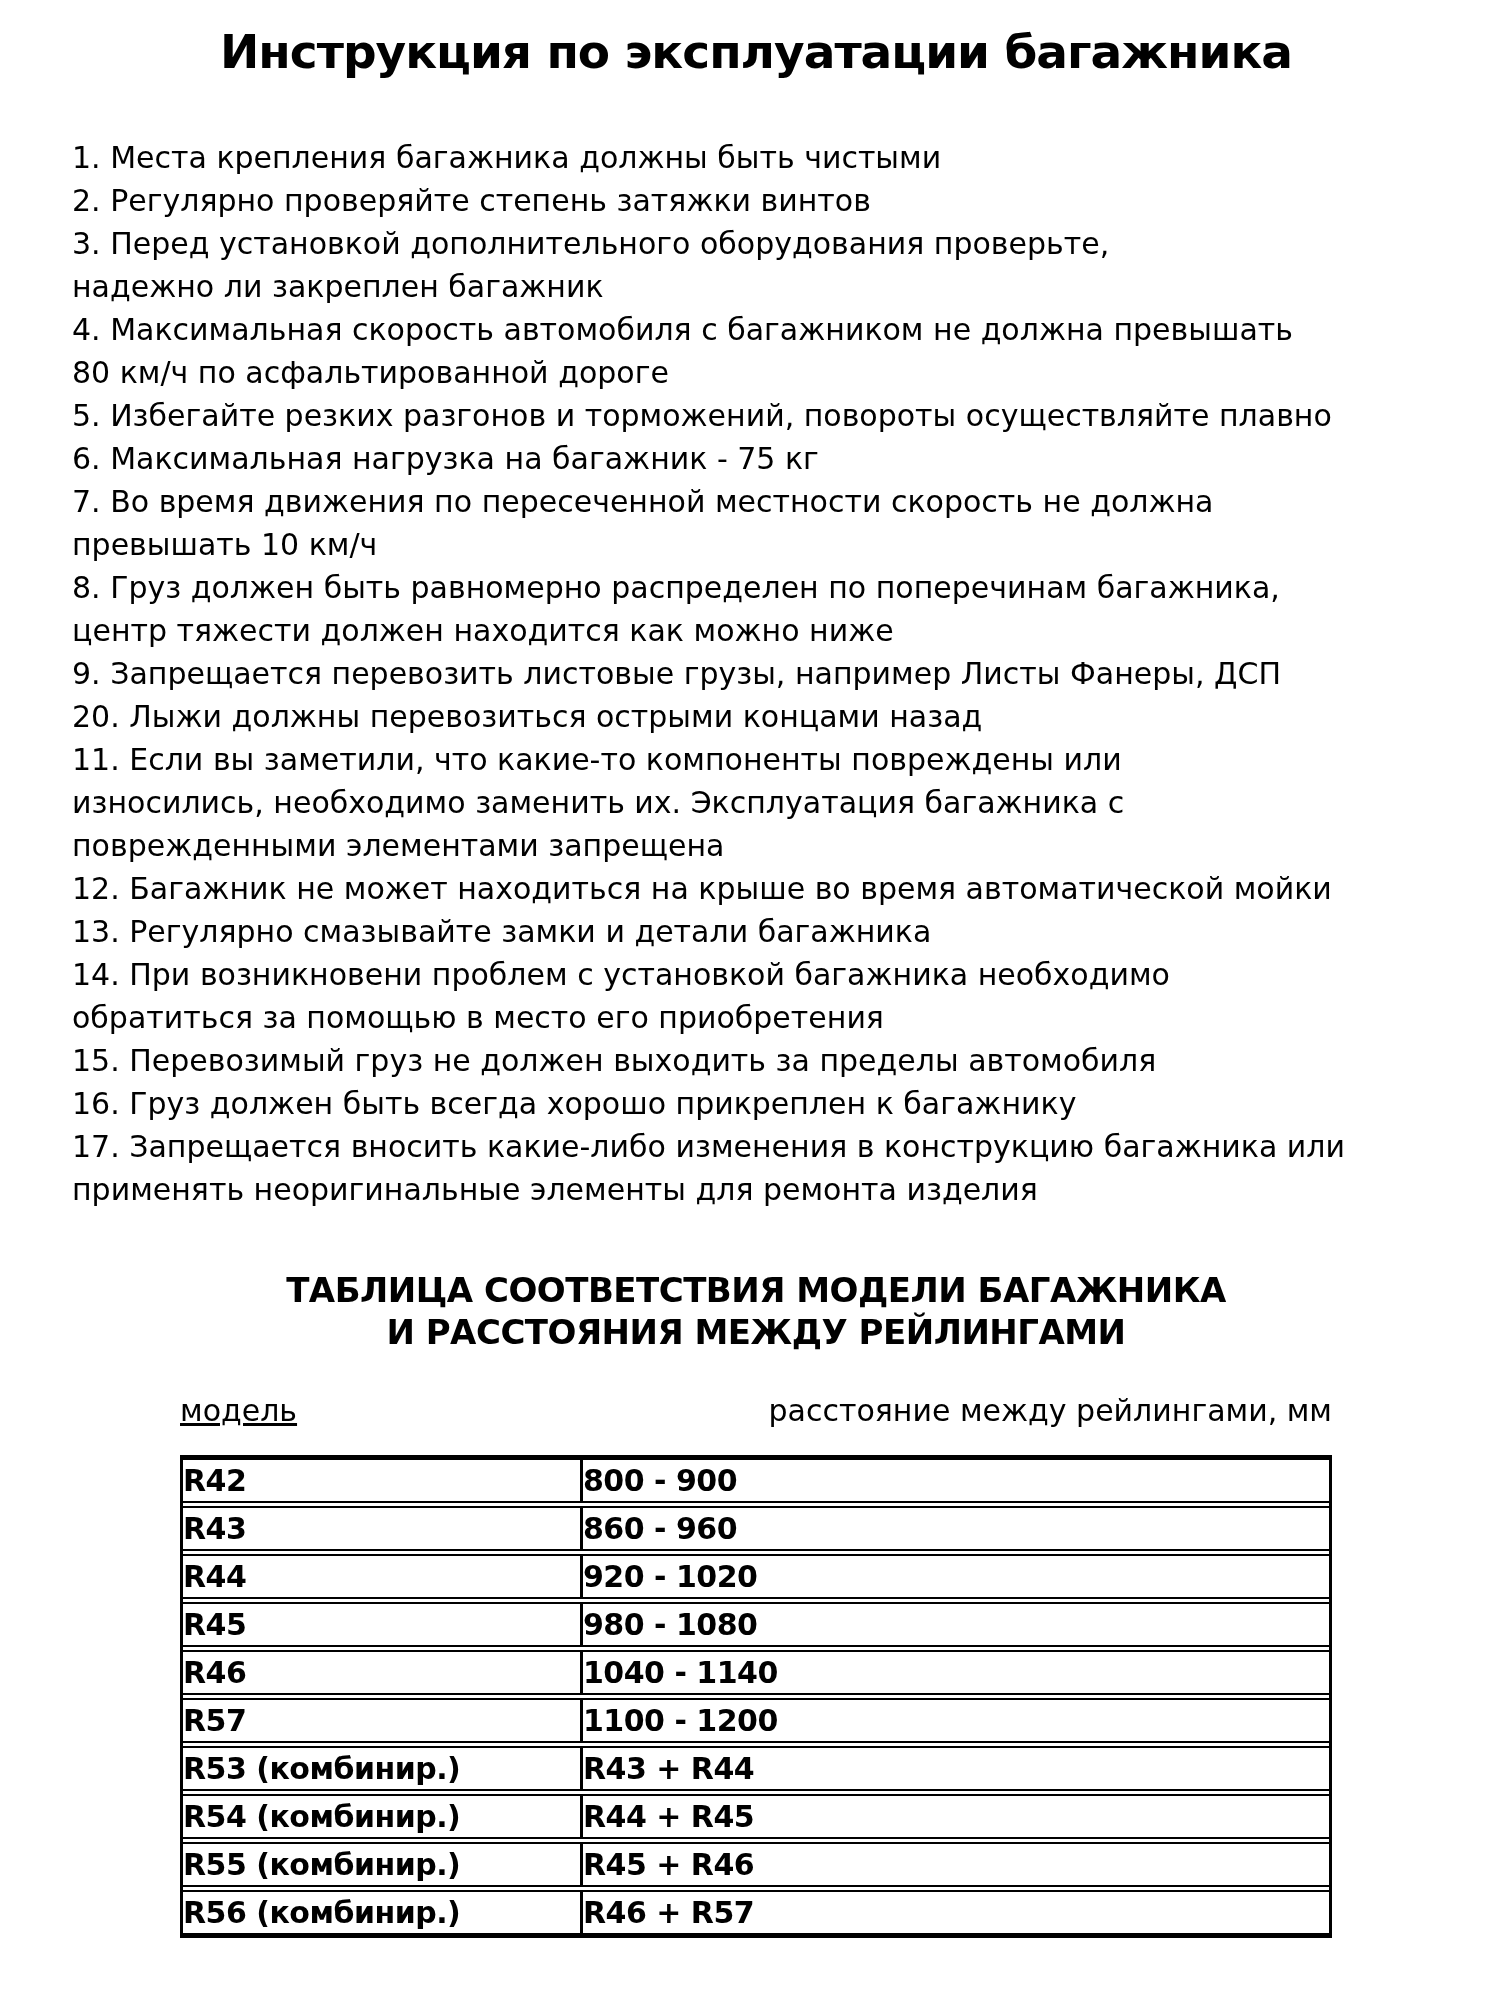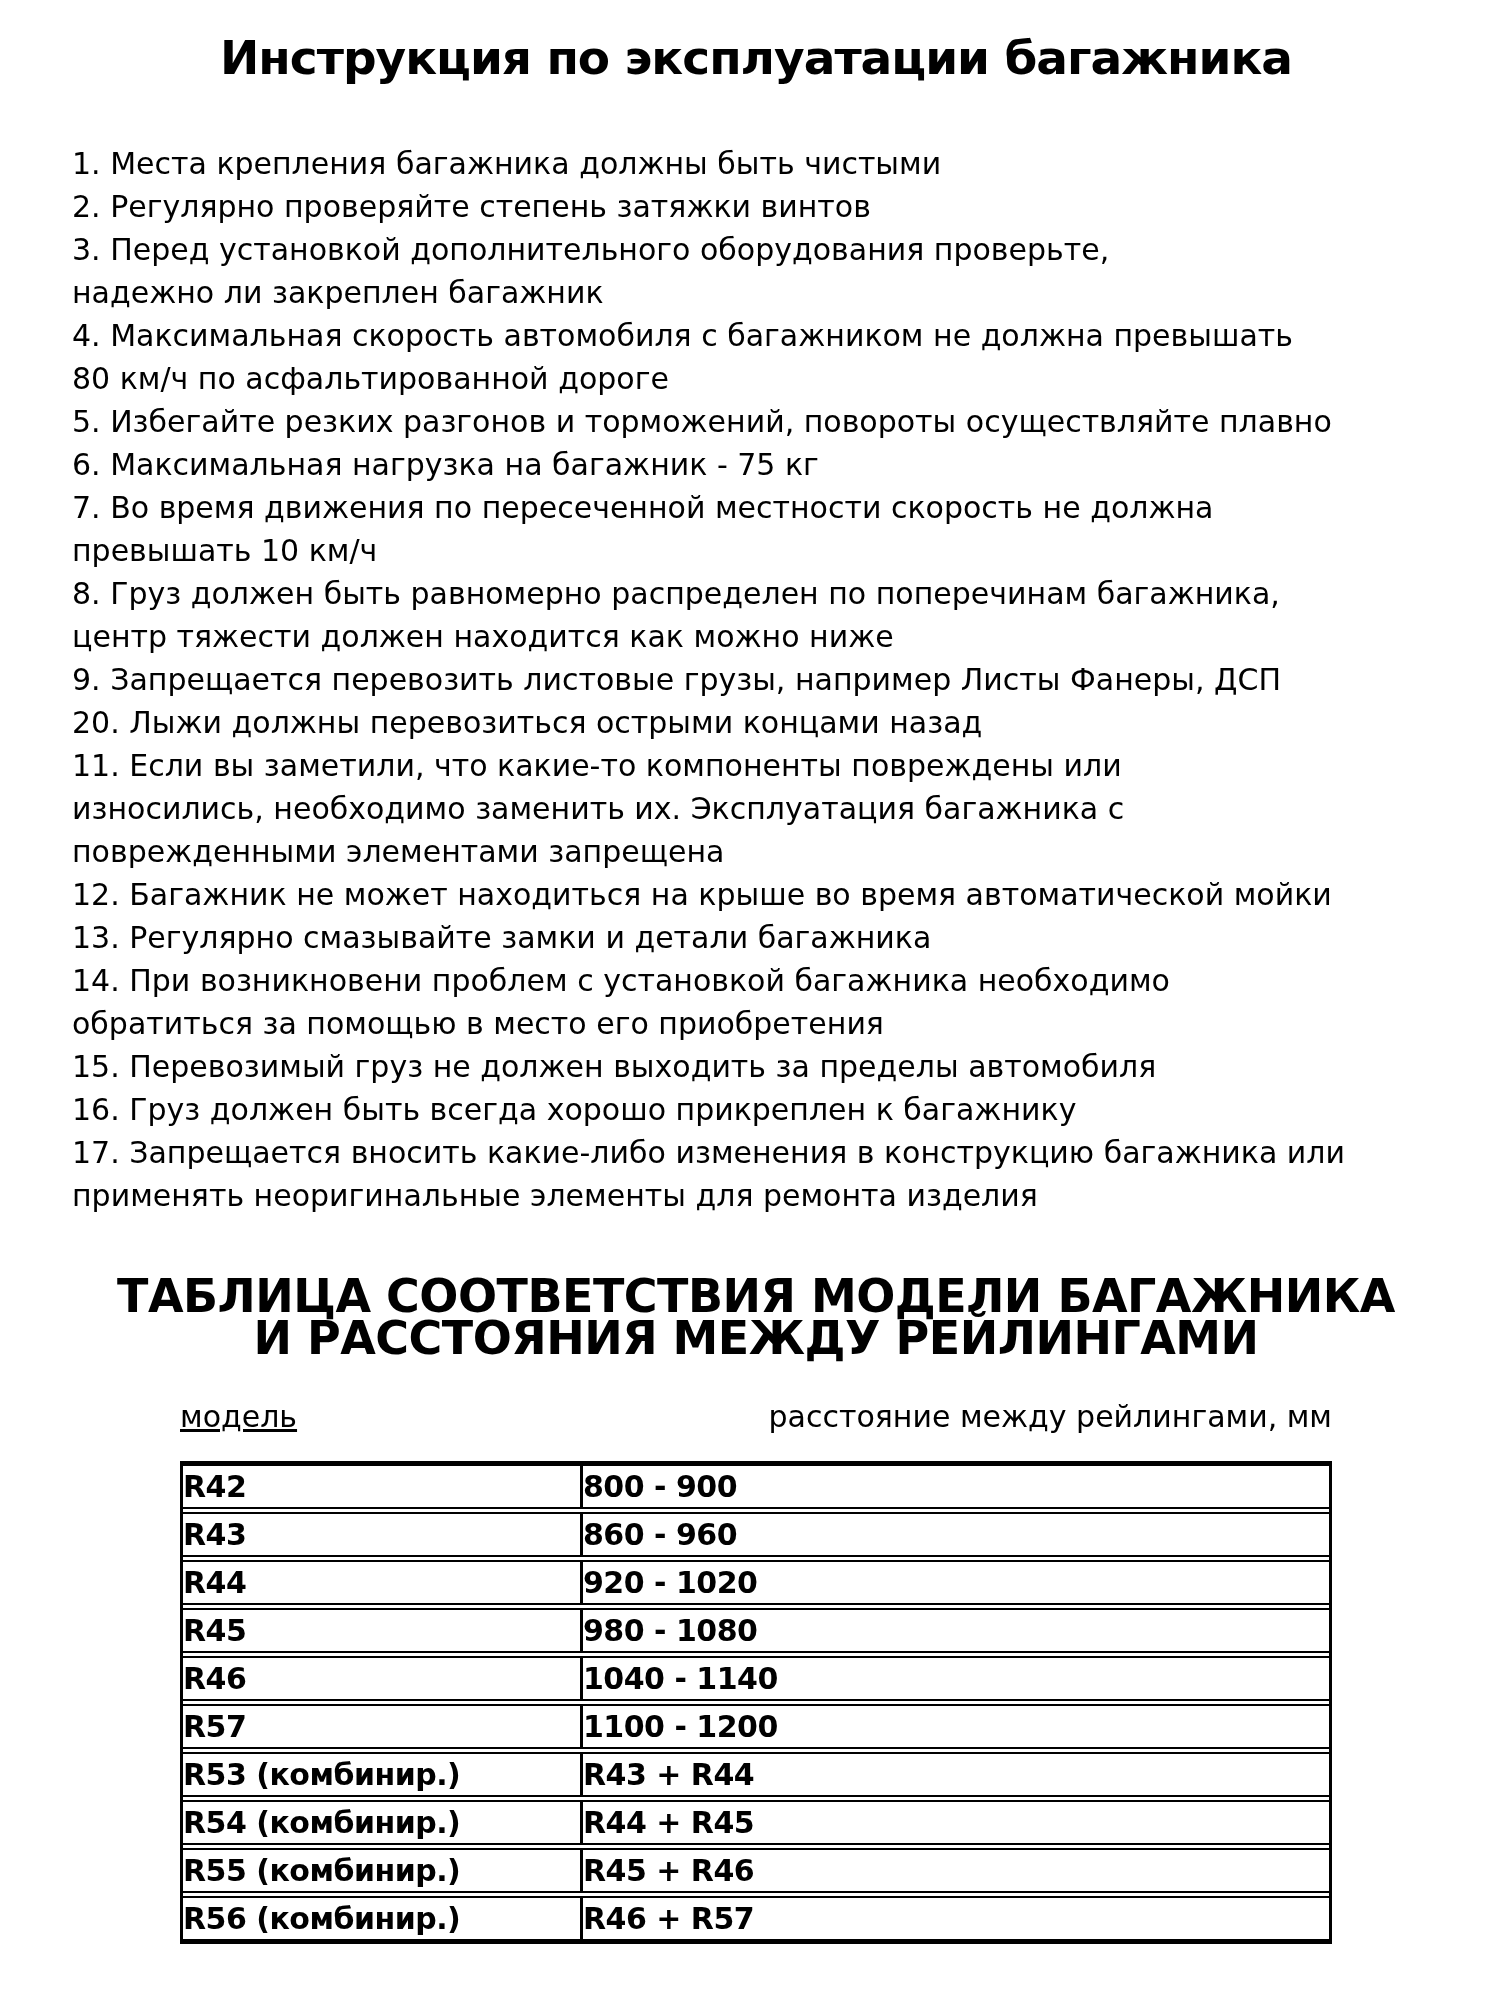--- a/index.html
+++ b/index.html
@@ -8,36 +8,36 @@
     width: 1512px;
     height: 2016px;
     background: #ffffff;
     color: #000000;
     font-family: "DejaVu Sans", "Liberation Sans", sans-serif;
     overflow: hidden;
     box-sizing: border-box;
   }
   .doc-title {
     margin: 0;
-    padding-top: 30px;
+    padding-top: 24px;
     font-size: 47px;
     line-height: 56px;
     font-weight: bold;
     text-align: center;
     letter-spacing: -1px;
   }
   .instructions {
     margin: 56px 40px 0 72px;
     font-size: 30px;
     line-height: 43px;
   }
   .instr-line { white-space: normal; }
   .table-heading {
     margin-top: 58px;
-    font-size: 46px;
+    font-size: 34px;
     line-height: 42px;
     font-weight: bold;
     text-align: center;
     letter-spacing: -0.5px;
   }
   .col-headers {
     width: 1152px;
     margin: 40px auto 0 auto;
     display: flex;
     font-size: 30px;

